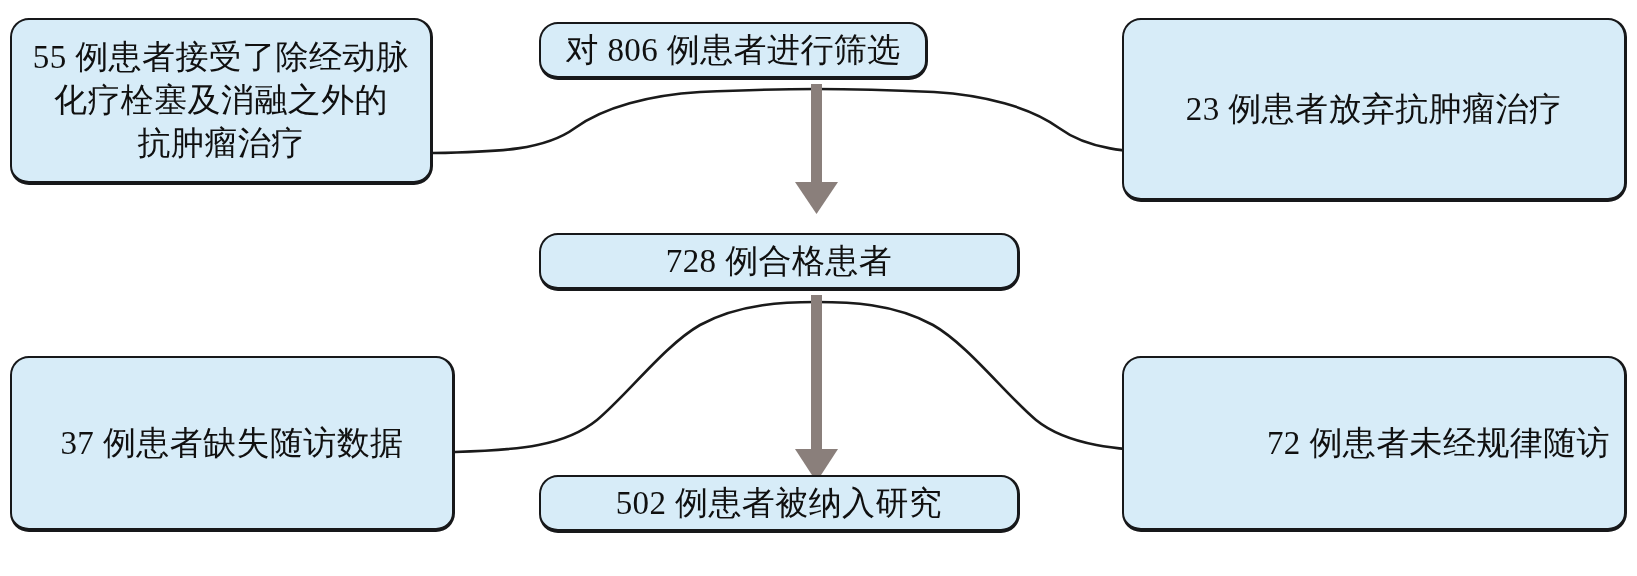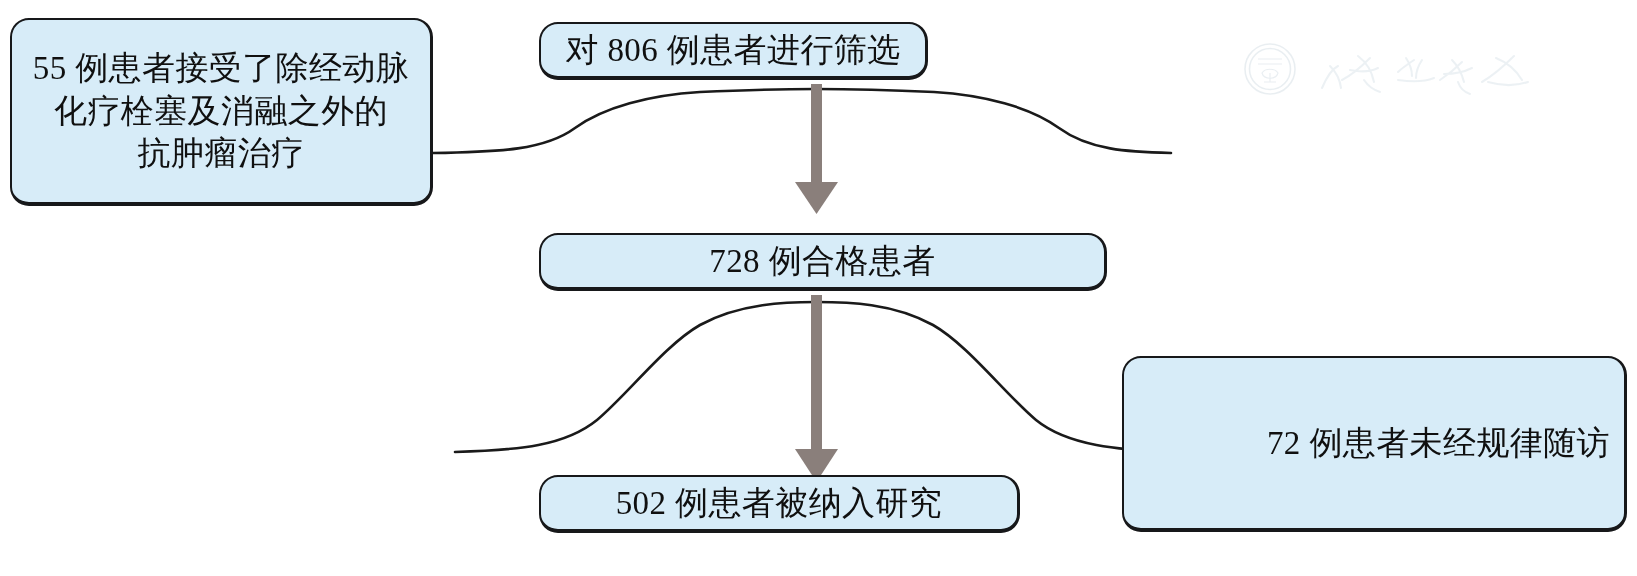--- a/index.html
+++ b/index.html
@@ -54,24 +54,24 @@
     font-size: 33px;
     line-height: 1.30;
     letter-spacing: 0.4px;
     padding: 4px 14px;
   }
   .node .txt {
     display: block;
     white-space: pre-line;
   }
   
-  #node-excluded-other-therapy { left: 10px;   top: 18px;  width: 423px; height: 188px; }
+  #node-excluded-other-therapy { left: 10px;   top: 18px;  width: 423px; height: 167px; }
   #node-screened              { left: 539px;  top: 22px;  width: 389px; height: 58px;  }
   #node-excluded-refused      { left: 1122px; top: 18px;  width: 505px; height: 184px; }
-  #node-eligible              { left: 539px;  top: 233px; width: 568px; height: 58px;  }
+  #node-eligible              { left: 539px;  top: 233px; width: 481px; height: 58px;  }
   #node-lost-missing-data     { left: 10px;   top: 356px; width: 445px; height: 176px; }
   #node-lost-irregular        { left: 1122px; top: 356px; width: 505px; height: 176px; justify-content: flex-end; }
   #node-enrolled              { left: 539px;  top: 475px; width: 481px; height: 58px;  }
 </style>
 </head>
 <body>
 
 <div id="canvas">
 
   <svg id="connectors" viewBox="0 0 1637 576">
@@ -129,25 +129,31 @@
   <div class="node" id="node-excluded-other-therapy">
     <span class="txt">55 例患者接受了除经动脉
 化疗栓塞及消融之外的
 抗肿瘤治疗</span>
   </div>
 
   <div class="node" id="node-screened">
     <span class="txt">对 806 例患者进行筛选</span>
   </div>
 
+  <div class="node" id="node-excluded-refused">
+    <span class="txt">23 例患者放弃抗肿瘤治疗</span>
+  </div>
 
   <div class="node" id="node-eligible">
     <span class="txt">728 例合格患者</span>
   </div>
 
+  <div class="node" id="node-lost-missing-data">
+    <span class="txt">37 例患者缺失随访数据</span>
+  </div>
 
   <div class="node" id="node-lost-irregular">
     <span class="txt">72 例患者未经规律随访</span>
   </div>
 
   <div class="node" id="node-enrolled">
     <span class="txt">502 例患者被纳入研究</span>
   </div>
 
 </div>

